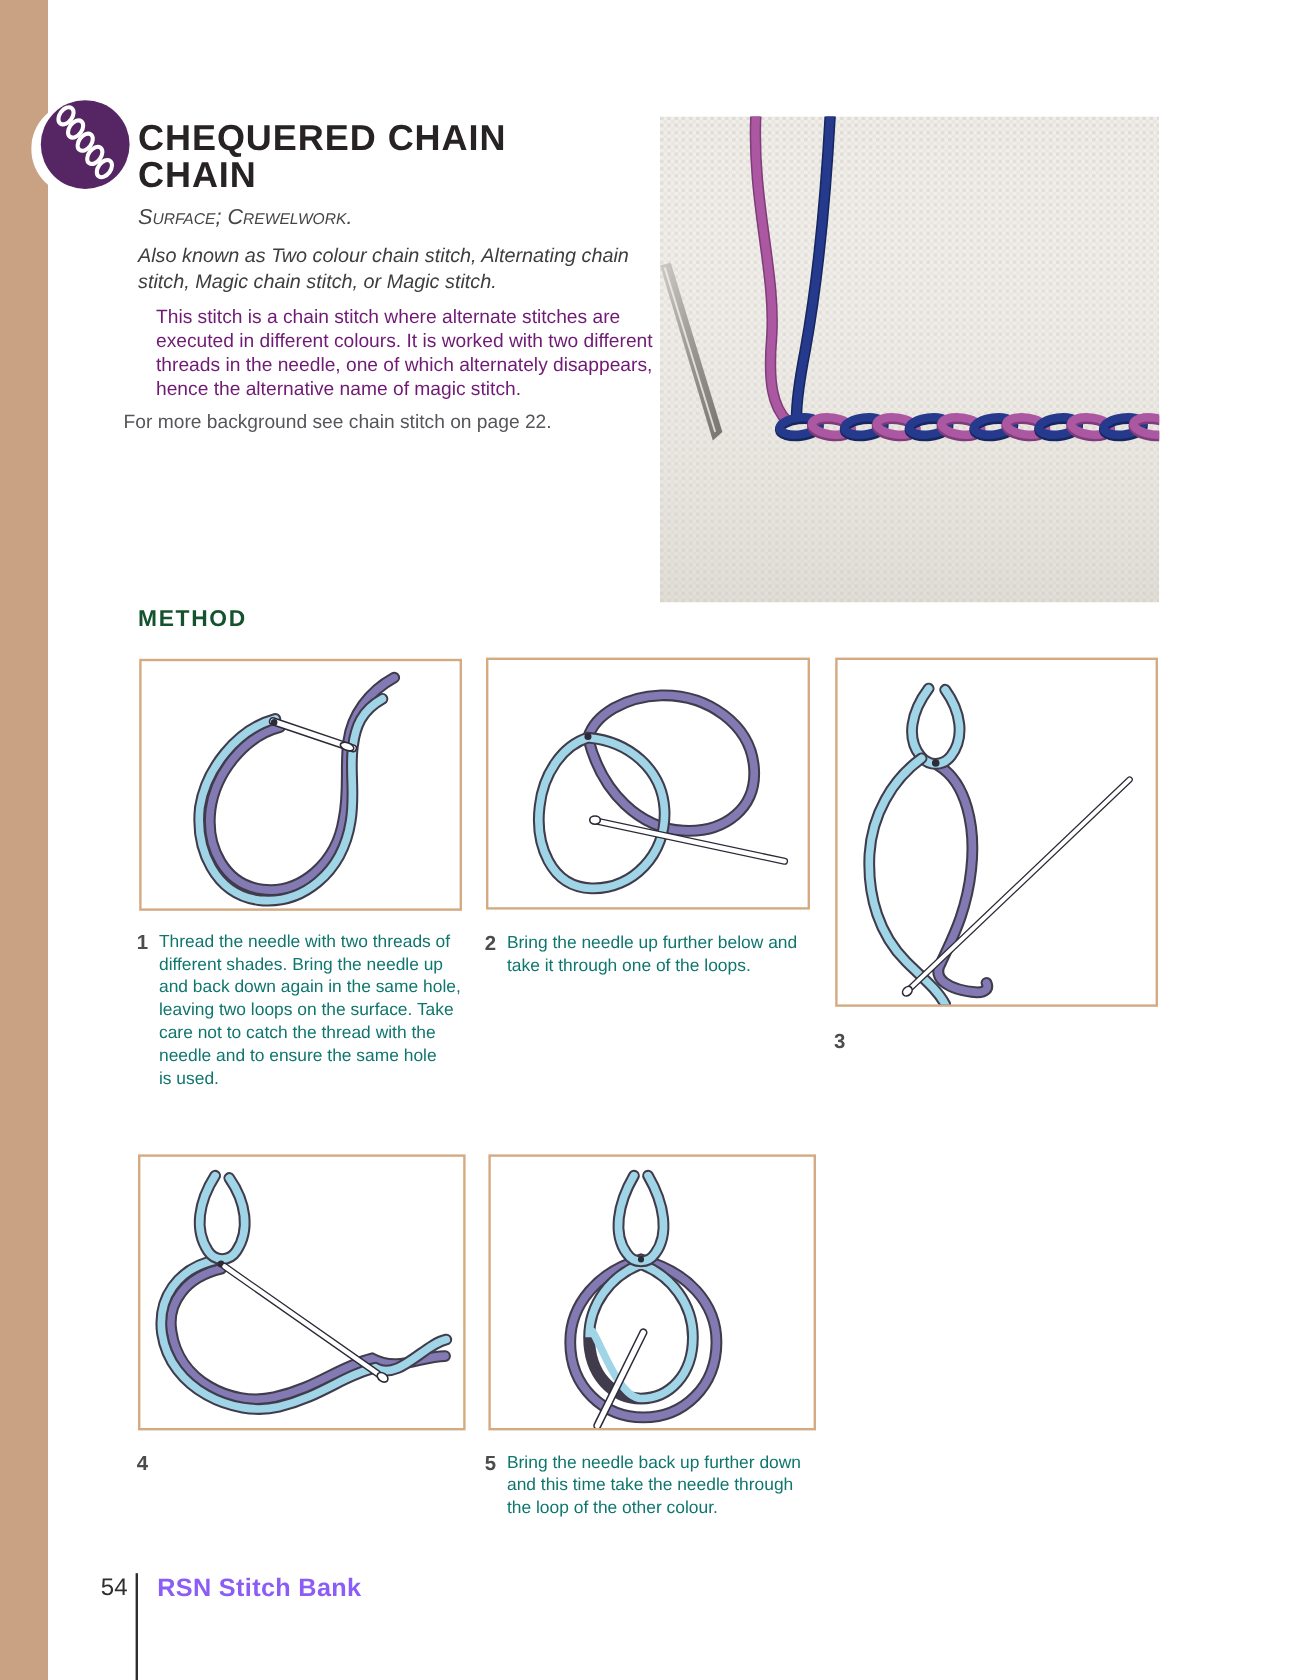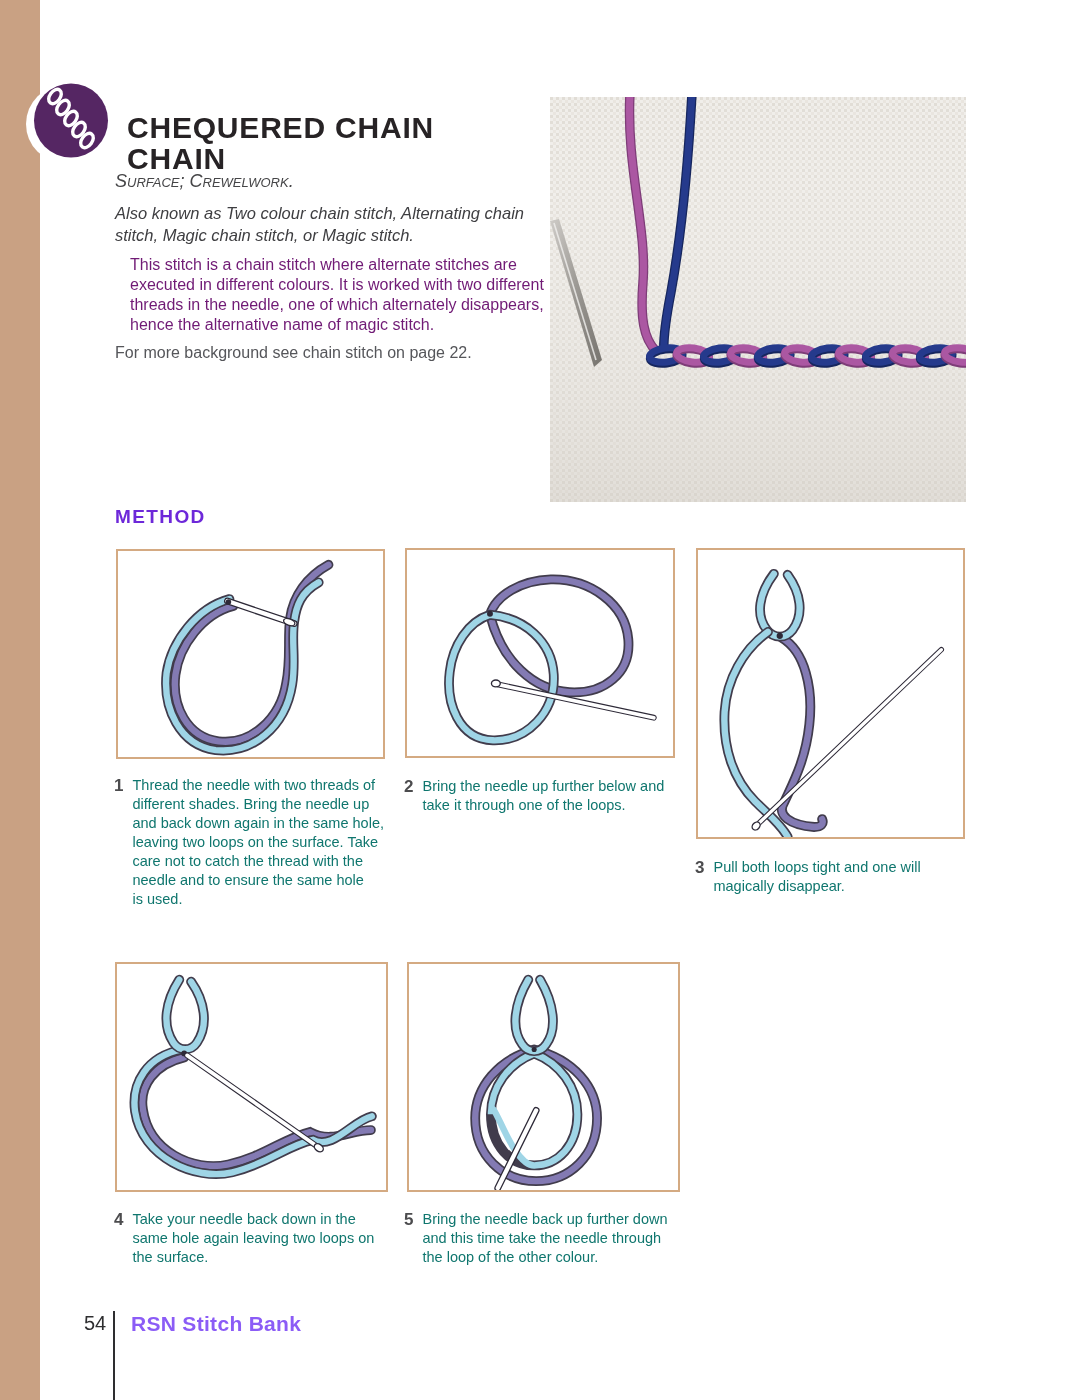--- a/index.html
+++ b/index.html
@@ -4,48 +4,48 @@
 <style>
   html,body { margin:0; padding:0; background:#ffffff; }
   .page {
     position:relative; width:1080px; height:1400px; background:#ffffff;
     font-family:"Liberation Sans", sans-serif; overflow:hidden;
   }
   .sidebar-strip { position:absolute; left:0; top:0; width:40px; height:1400px; background:#c9a183; }
   .icon-wrap { position:absolute; left:26px; top:83px; width:84px; height:84px; }
 
   .page-title {
-    position:absolute; left:115px; top:100px; margin:12px;
+    position:absolute; left:115px; top:100px; margin:0;
     font-size:30px; line-height:31px; font-weight:800; letter-spacing:0.8px;
     color:#272325;
   }
   .category-label {
     position:absolute; left:115px; top:171px;
     font-style:italic; font-variant:small-caps; font-size:18px; color:#454547;
   }
   .aka-text {
     position:absolute; left:115px; top:202px; width:440px;
     font-style:italic; font-size:16.5px; line-height:22px; color:#3e3e41;
     white-space:pre-line;
   }
   .description-text {
     position:absolute; left:115px; top:255px; width:470px;
     font-size:16px; line-height:20px; color:#701a75; white-space:pre-line;margin-left:15px;
   }
   .reference-text {
-    position:absolute; left:115px; top:343px; width:470px;
+    position:absolute; left:103px; top:343px; width:470px;
     font-size:16px; line-height:20px; color:#55565a;
   }
 
   .stitch-photo { position:absolute; left:550px; top:97px; width:416px; height:405px; }
   .stitch-photo svg { display:block; }
 
   .method-heading {
     position:absolute; left:115px; top:506px;
-    font-size:19px; font-weight:800; letter-spacing:1.4px; color:#6d28d9;
+    font-size:19px; font-weight:800; letter-spacing:1.4px; color:#14532d;
   }
 
   .frame {
     position:absolute; background:#ffffff; border:2px solid #d4aa82; box-sizing:border-box;
   }
   #frame-1 { left:116px; top:549px; width:269px; height:210px; }
   #frame-2 { left:405px; top:548px; width:270px; height:210px; }
   #frame-3 { left:696px; top:548px; width:269px; height:291px; }
   #frame-4 { left:115px; top:962px; width:273px; height:230px; }
   #frame-5 { left:407px; top:962px; width:273px; height:230px; }
@@ -241,28 +241,23 @@
 needle and to ensure the same hole
 is used.</span>
   </div>
   <div class="caption" id="caption-2">
     <span class="step-number">2</span>
     <span class="step-text">Bring the needle up further below and
 take it through one of the loops.</span>
   </div>
   <div class="caption" id="caption-3">
     <span class="step-number">3</span>
-    <span class="step-text">Pull both loops tight and one will
-magically disappear.</span>
   </div>
   <div class="caption" id="caption-4">
     <span class="step-number">4</span>
-    <span class="step-text">Take your needle back down in the
-same hole again leaving two loops on
-the surface.</span>
   </div>
   <div class="caption" id="caption-5">
     <span class="step-number">5</span>
     <span class="step-text">Bring the needle back up further down
 and this time take the needle through
 the loop of the other colour.</span>
   </div>
 
   <div class="page-number">54</div>
   <div class="footer-rule"></div>

